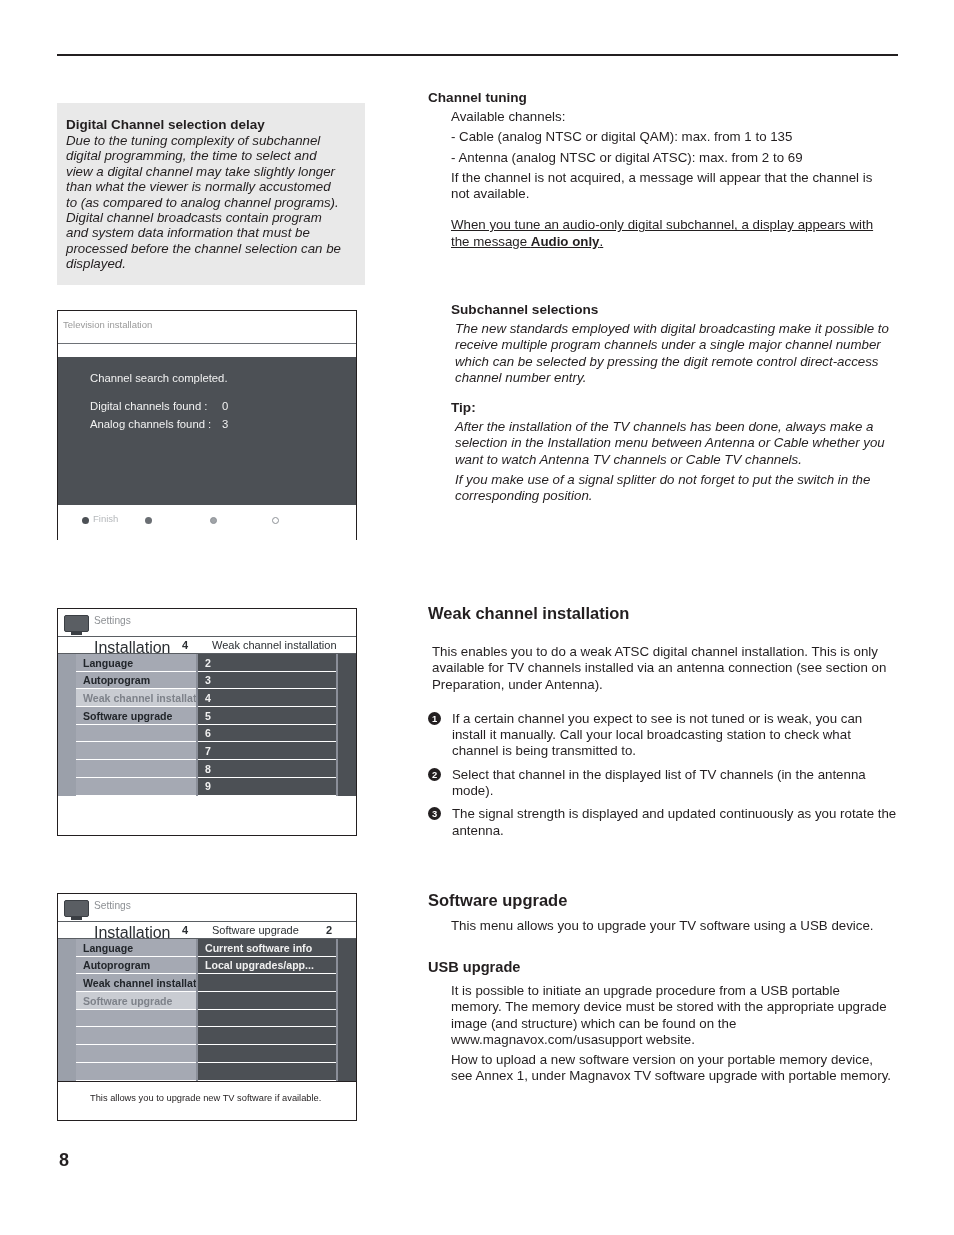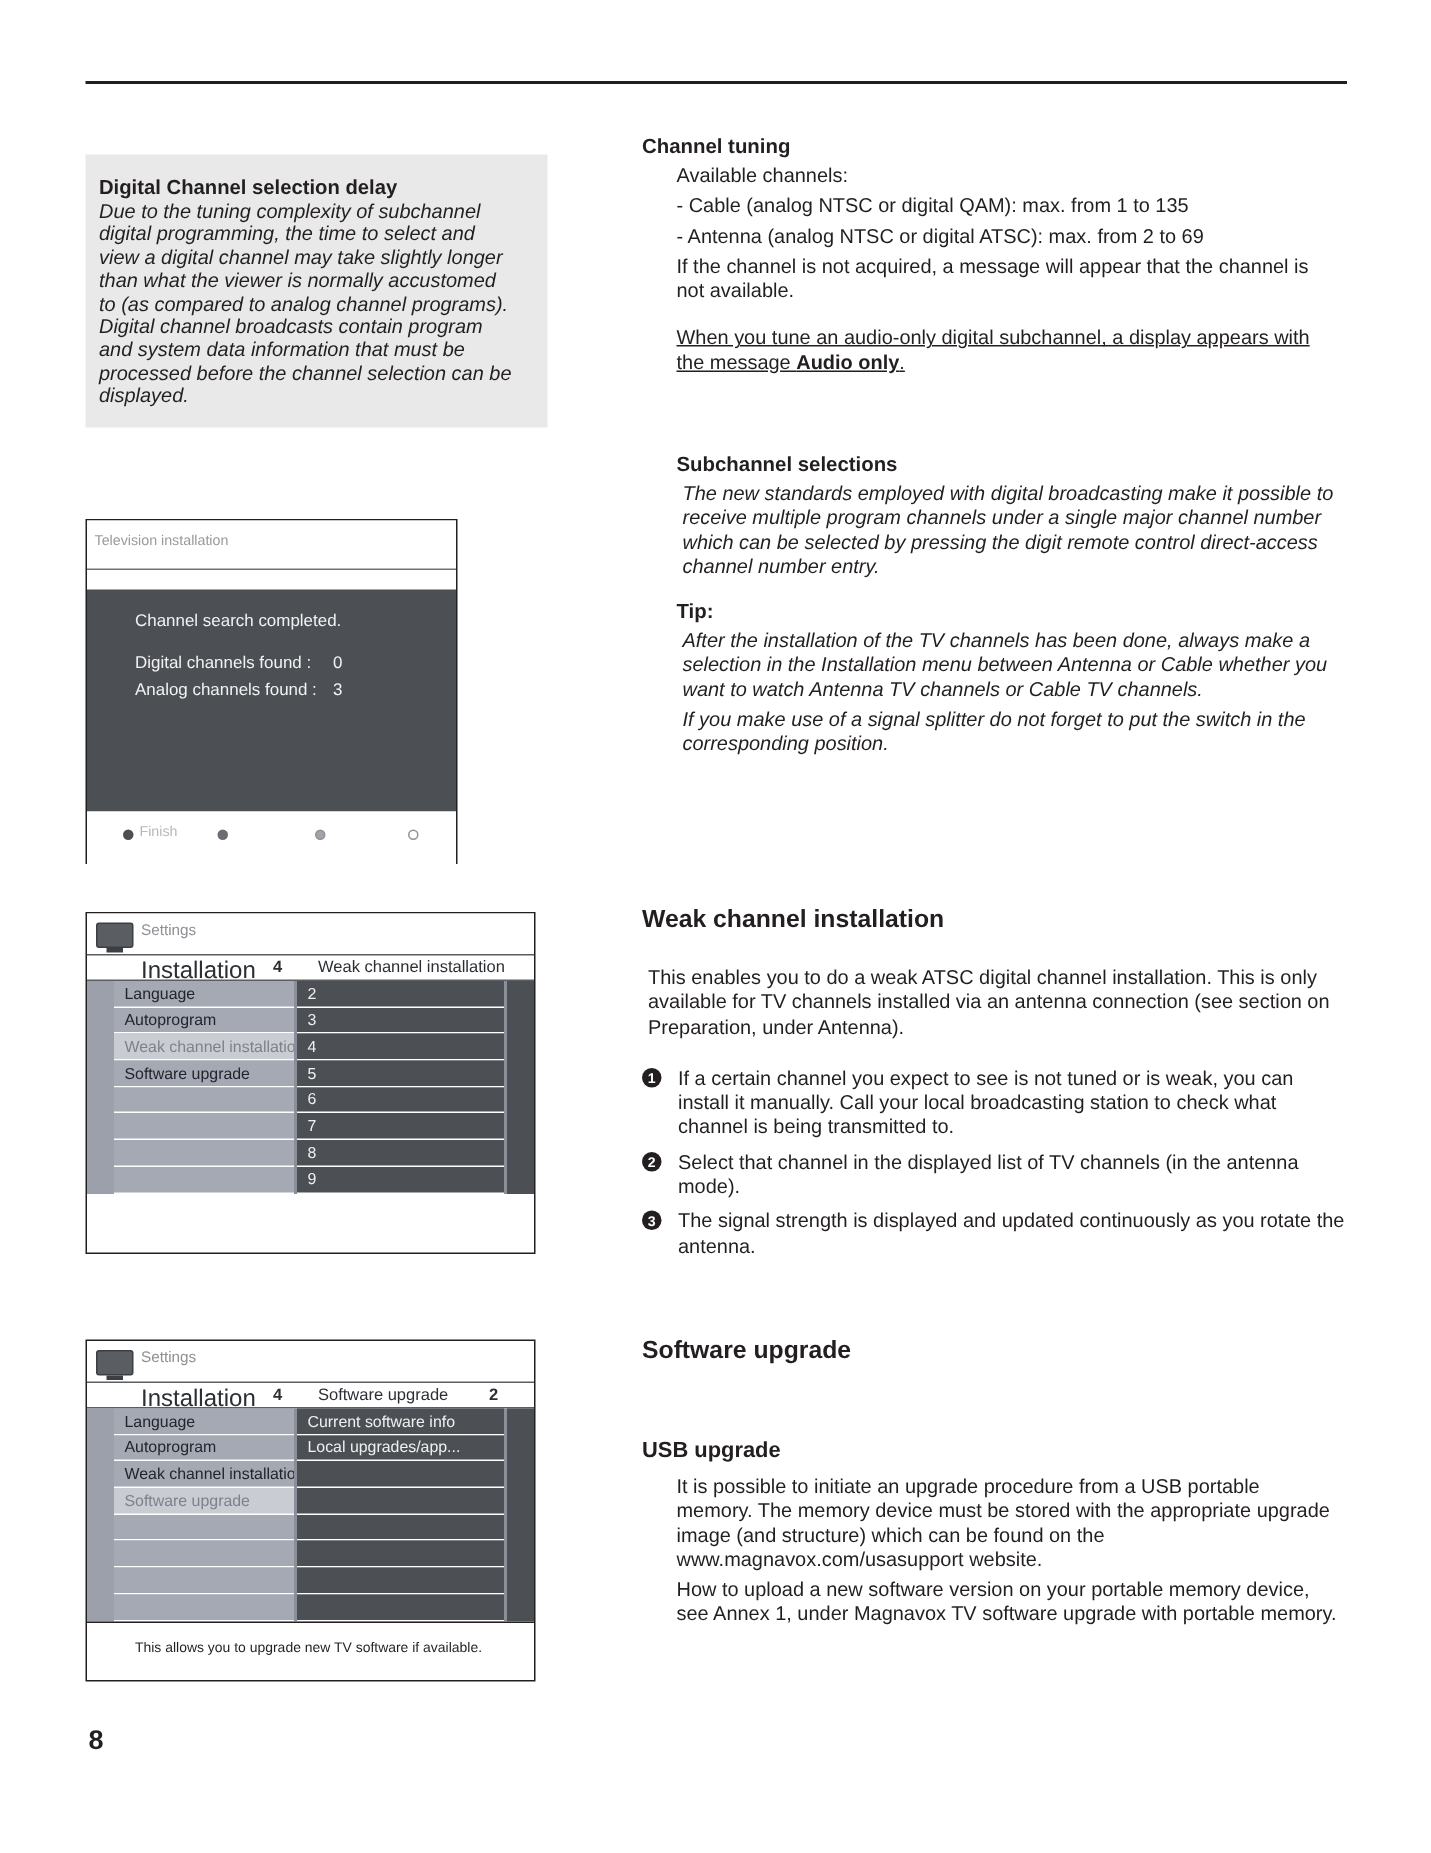--- a/index.html
+++ b/index.html
@@ -60,26 +60,25 @@
     font-style: italic;
     font-size: 13.3px;
     line-height: 15.4px;
   }
 
   
   .tv1 {
     position: absolute;
     left: 57px;
     top: 310px;
-    width: 248px;
+    width: 300px;
     height: 230px;
     border: 1.6px solid #231f20;
     box-sizing: border-box;
     background: #ffffff;
-    margin-top: 36px;
   }
   .tv1 .tv1-title {
     position: absolute;
     left: 0; top: 0;
     width: 100%;
     height: 32px;
     background: #ffffff;
     box-sizing: border-box;
     padding: 8px 0 0 5px;
     font-size: 9.5px;
@@ -221,20 +220,21 @@
     left: 268px; top: 2px;
     font-size: 11px;
     font-weight: bold;
     color: #2b2f33;
   }
 
   .tvm-body {
     position: relative;
     height: 142px;
     background: #8b8f99;
+    font-weight: bold;
   }
   .tvm-gutter-l {
     position: absolute;
     left: 0; top: 0;
     width: 18px; height: 100%;
     background: #9ba0aa;
   }
   .tvm-gutter-r {
     position: absolute;
     right: 0; top: 0;
@@ -485,20 +485,21 @@
     </li>
     <li>
       <span class="bul">3</span>
       <span>The signal strength is displayed and updated continuously as you rotate the antenna.</span>
     </li>
   </ul>
 </div>
 
 <div class="rcol" style="top:891px;">
   <div class="sec-title-lg">Software upgrade</div>
+  <p class="indent" style="margin-top:8px;">This menu allows you to upgrade your TV software using a USB device.</p>
 </div>
 
 <div class="rcol" style="top:959px;">
   <div class="sec-title-sm" style="font-size:14.6px;">USB upgrade</div>
   <p class="indent" style="margin-top:8px;">It is possible to initiate an upgrade procedure from a USB portable memory. The memory device must be stored with the appropriate upgrade image (and structure) which can be found on the www.magnavox.com/usasupport website.</p>
   <p class="indent">How to upload a new software version on your portable memory device, see Annex 1, under Magnavox TV software upgrade with portable memory.</p>
 </div>
 
 <div class="page-number">8</div>
 

